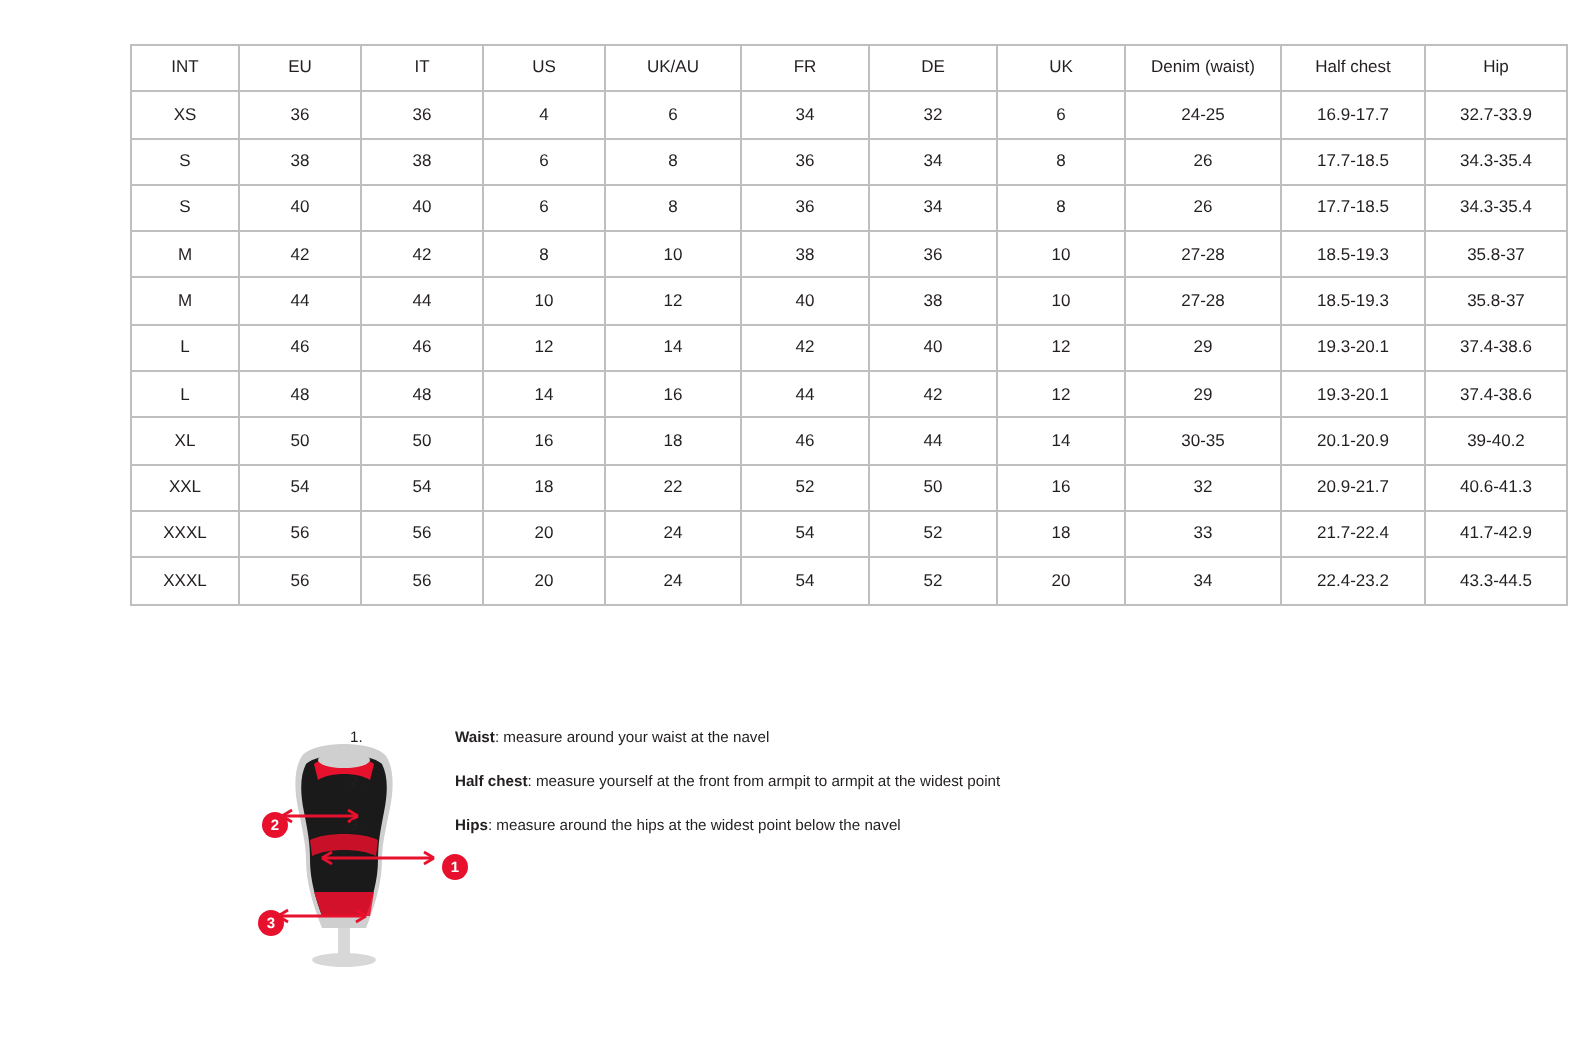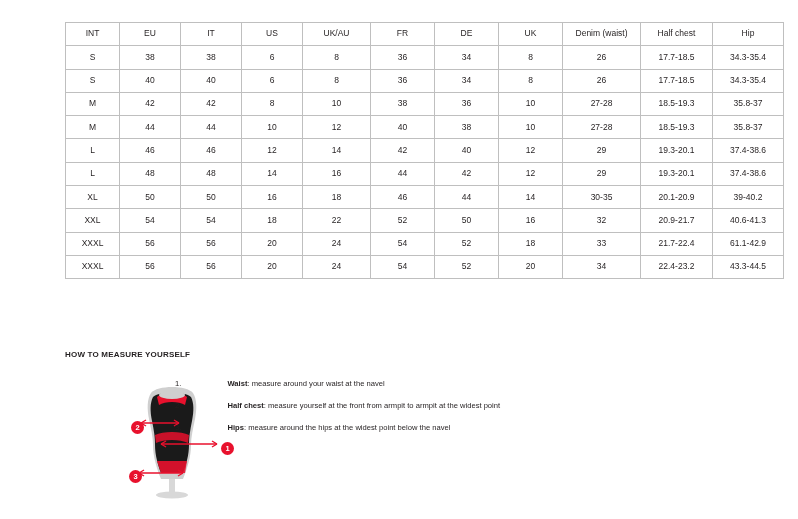--- a/index.html
+++ b/index.html
@@ -150,20 +150,33 @@
           <th>FR</th>
           <th>DE</th>
           <th>UK</th>
           <th>Denim (waist)</th>
           <th>Half chest</th>
           <th>Hip</th>
         </tr>
       </thead>
       <tbody>
         <tr>
+          <td>XS</td>
+          <td>36</td>
+          <td>36</td>
+          <td>4</td>
+          <td>6</td>
+          <td>34</td>
+          <td>32</td>
+          <td>6</td>
+          <td>24-25</td>
+          <td>16.9-17.7</td>
+          <td>32.7-33.9</td>
+        </tr>
+        <tr>
           <td>S</td>
           <td>38</td>
           <td>38</td>
           <td>6</td>
           <td>8</td>
           <td>36</td>
           <td>34</td>
           <td>8</td>
           <td>26</td>
           <td>17.7-18.5</td>
@@ -264,41 +277,40 @@
           <td>XXXL</td>
           <td>56</td>
           <td>56</td>
           <td>20</td>
           <td>24</td>
           <td>54</td>
           <td>52</td>
           <td>18</td>
           <td>33</td>
           <td>21.7-22.4</td>
-          <td>61.1-42.9</td>
+          <td>41.7-42.9</td>
         </tr>
         <tr>
           <td>XXXL</td>
           <td>56</td>
           <td>56</td>
           <td>20</td>
           <td>24</td>
           <td>54</td>
           <td>52</td>
           <td>20</td>
           <td>34</td>
           <td>22.4-23.2</td>
           <td>43.3-44.5</td>
         </tr>
       </tbody>
     </table>
   </div>
 
   <div class="howto">
-    <div class="howto-title">HOW TO MEASURE YOURSELF</div>
 
     <div class="howto-body">
 
       <div class="figure">
         <svg width="130" height="125" viewBox="0 0 130 125" xmlns="http://www.w3.org/2000/svg">
 
           <ellipse cx="67" cy="120" rx="16" ry="3.5" fill="#d8d8d8"></ellipse>
           <rect x="64" y="104" width="6" height="16" fill="#d8d8d8"></rect>
 
           <path d="M46 18

